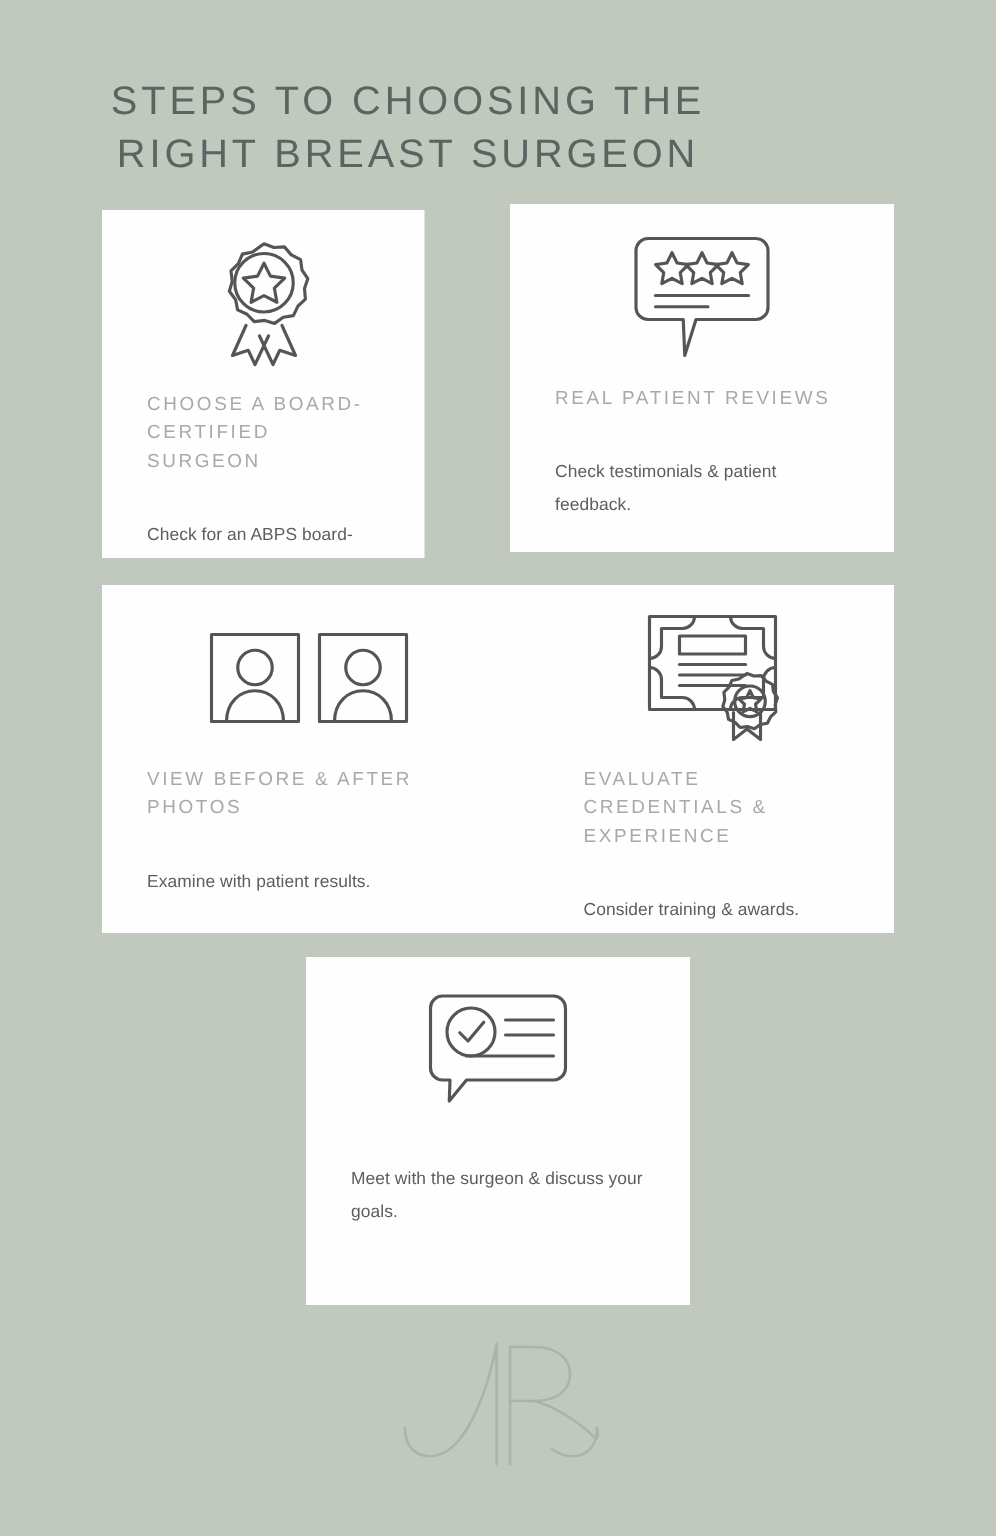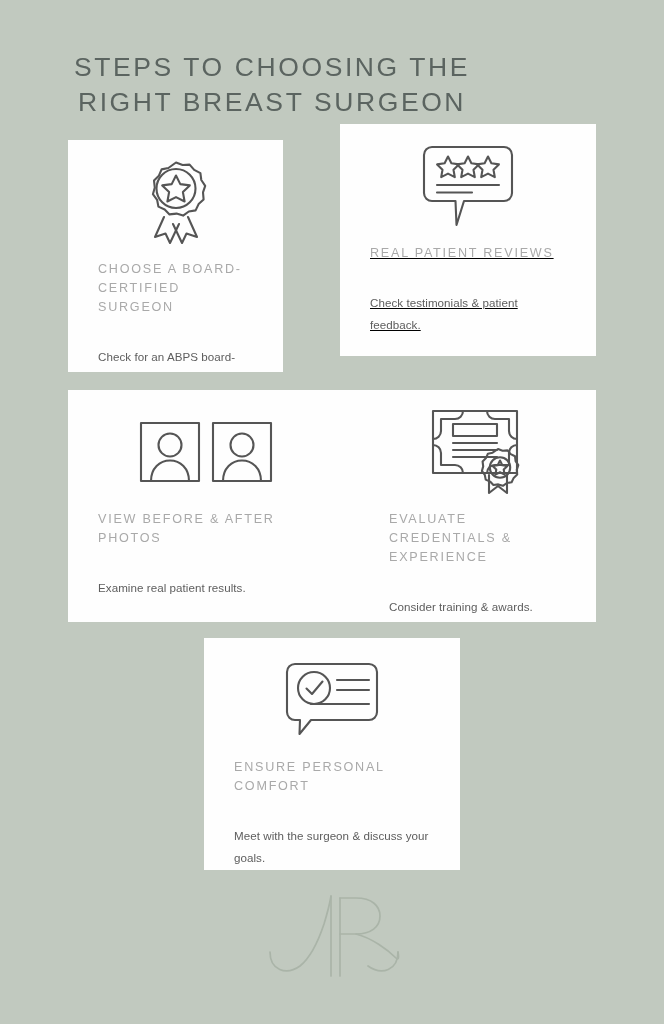--- a/index.html
+++ b/index.html
@@ -30,21 +30,21 @@
     text-transform:uppercase;
   }
 
   
   .card {
     position:absolute;
     background:#fefefe;
     overflow:hidden;
   }
   #card-0 { left:68px;  top:140px; width:215px; height:232px; }
-  #card-1 { left:340px; top:124px; width:256px; height:232px;text-decoration:underline; }
+  #card-1 { left:340px; top:136px; width:256px; height:232px; }
   #card-2 { left:68px;  top:390px; width:276px; height:232px; }
   #card-3 { left:340px; top:390px; width:256px; height:232px;padding-left:19px; }
   #card-4 { left:204px; top:638px; width:256px; height:232px; }
 
   .icon-wrap {
     height:108px;
     display:flex; align-items:center; justify-content:center;
     padding-top:16px;
   }
   .icon-wrap svg { display:block; }
@@ -132,21 +132,21 @@
         <rect x="2" y="2" width="58" height="58"></rect>
         <circle cx="31" cy="24" r="11.5"></circle>
         <path d="M12 60 C12 47.5 20.6 39.5 31 39.5 C41.4 39.5 50 47.5 50 60"></path>
 
         <rect x="74" y="2" width="58" height="58"></rect>
         <circle cx="103" cy="24" r="11.5"></circle>
         <path d="M84 60 C84 47.5 92.6 39.5 103 39.5 C113.4 39.5 122 47.5 122 60"></path>
       </svg>
     </div>
     <div class="card-title">VIEW BEFORE &amp; AFTER PHOTOS</div>
-    <div class="card-body">Examine real patient results.</div>
+    <div class="card-body">Examine with patient results.</div>
   </div>
 
   <div class="card" id="card-3">
     <div class="icon-wrap">
       <svg width="94" height="86" viewBox="0 0 94 86" fill="none" stroke="#555" stroke-width="2.1" stroke-linejoin="round" stroke-linecap="round">
 
         <rect x="2" y="2" width="84" height="62"></rect>
 
         <path d="M10 10 H24 A8 8 0 0 0 32 2 M10 10 V22 A8 8 0 0 1 2 30
                  M78 10 H64 A8 8 0 0 1 56 2 M78 10 V22 A8 8 0 0 0 86 30"></path>
@@ -182,21 +182,20 @@
         <path d="M10 2 H84 A8 8 0 0 1 92 10 V50 A8 8 0 0 1 84 58 H26 L14.5 72 L15 58 H10 A8 8 0 0 1 2 50 V10 A8 8 0 0 1 10 2 Z"></path>
 
         <circle cx="29" cy="26" r="16"></circle>
         <path d="M21.5 26.5 L27 32 L37.5 19.5"></path>
 
         <path d="M52 18 H84"></path>
         <path d="M52 28 H84"></path>
         <path d="M26 42 H84"></path>
       </svg>
     </div>
-    <div class="card-title">ENSURE PERSONAL COMFORT</div>
     <div class="card-body">Meet with the surgeon &amp; discuss your goals.</div>
   </div>
 
   <div class="logo">
     <svg width="172" height="98" viewBox="0 0 172 98" fill="none" stroke="#aab4a8" stroke-width="1.7" stroke-linecap="round" stroke-linejoin="round">
 
       <path d="M22 68 C22 86 38 92 52 82 C62 74 70 58 76 40 C80 27 82 18 83 12"></path>
 
       <path d="M83 12 V92"></path>
 

